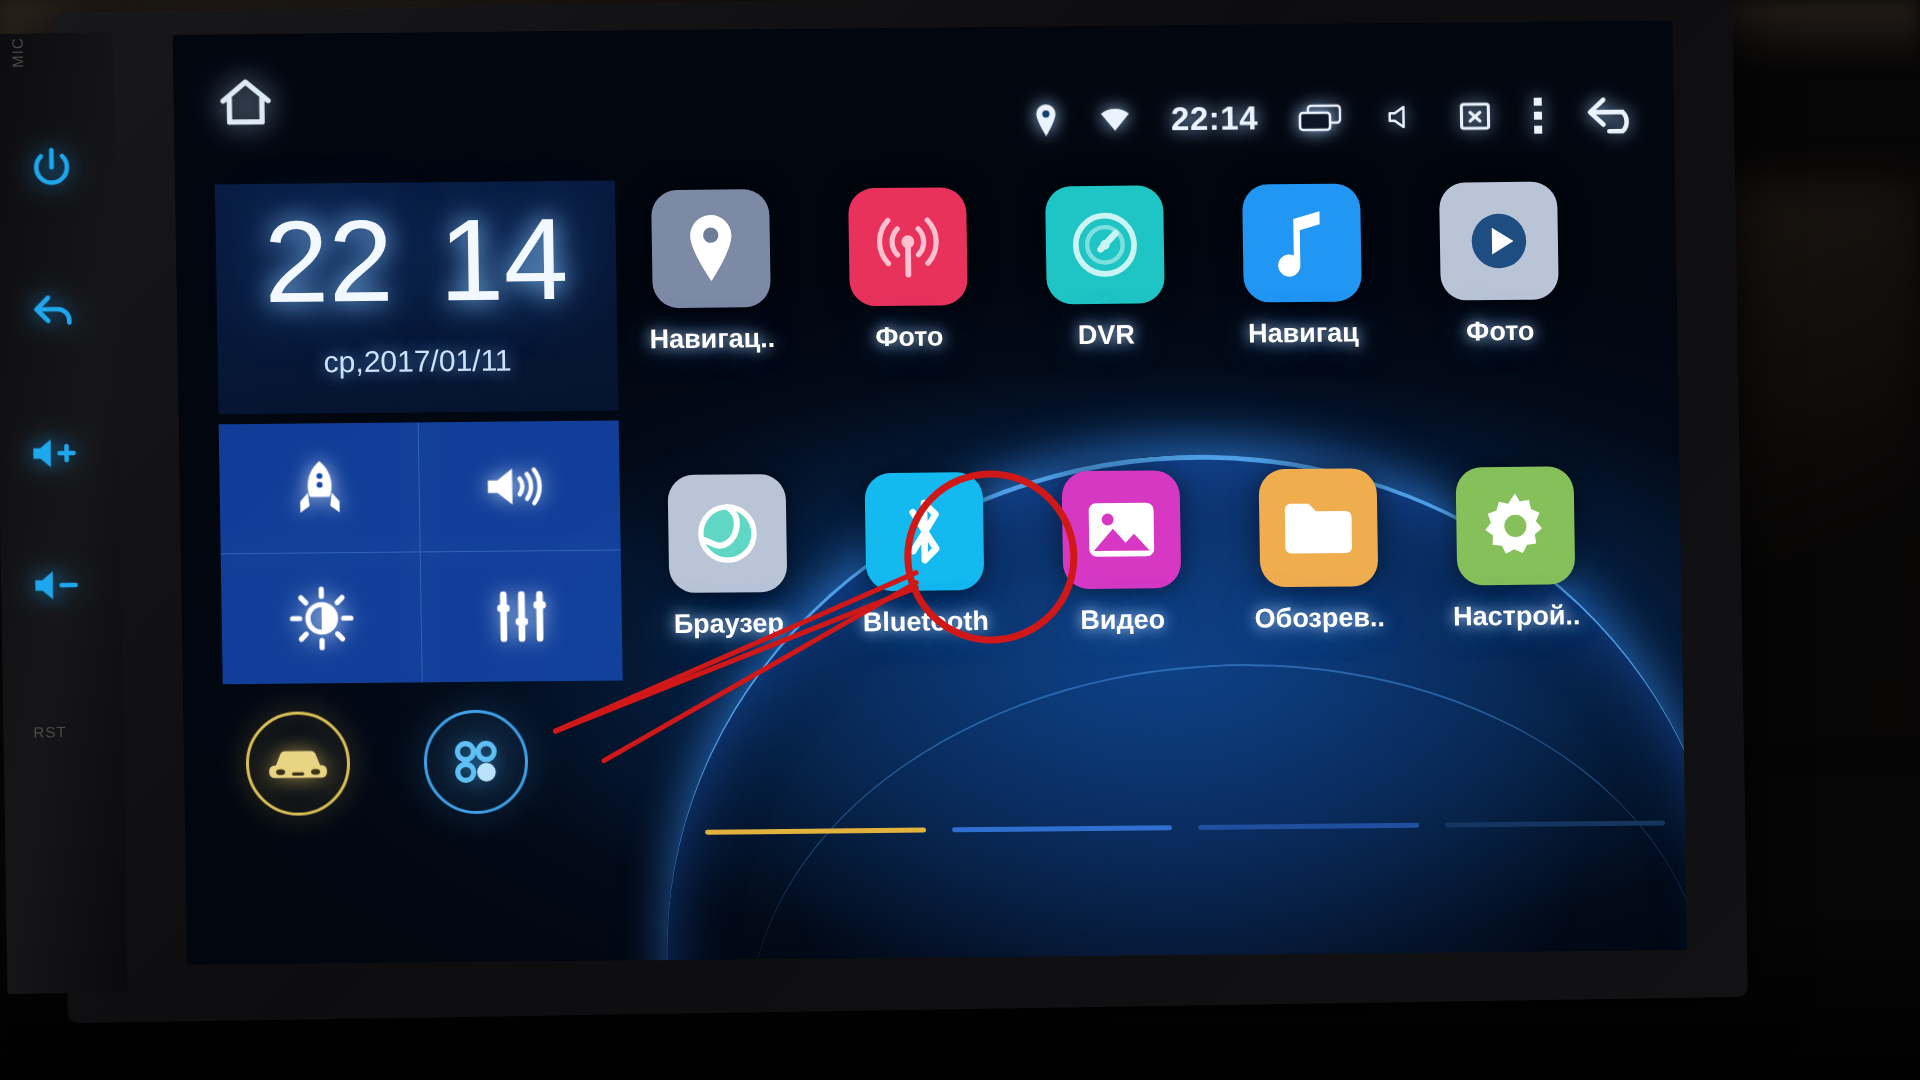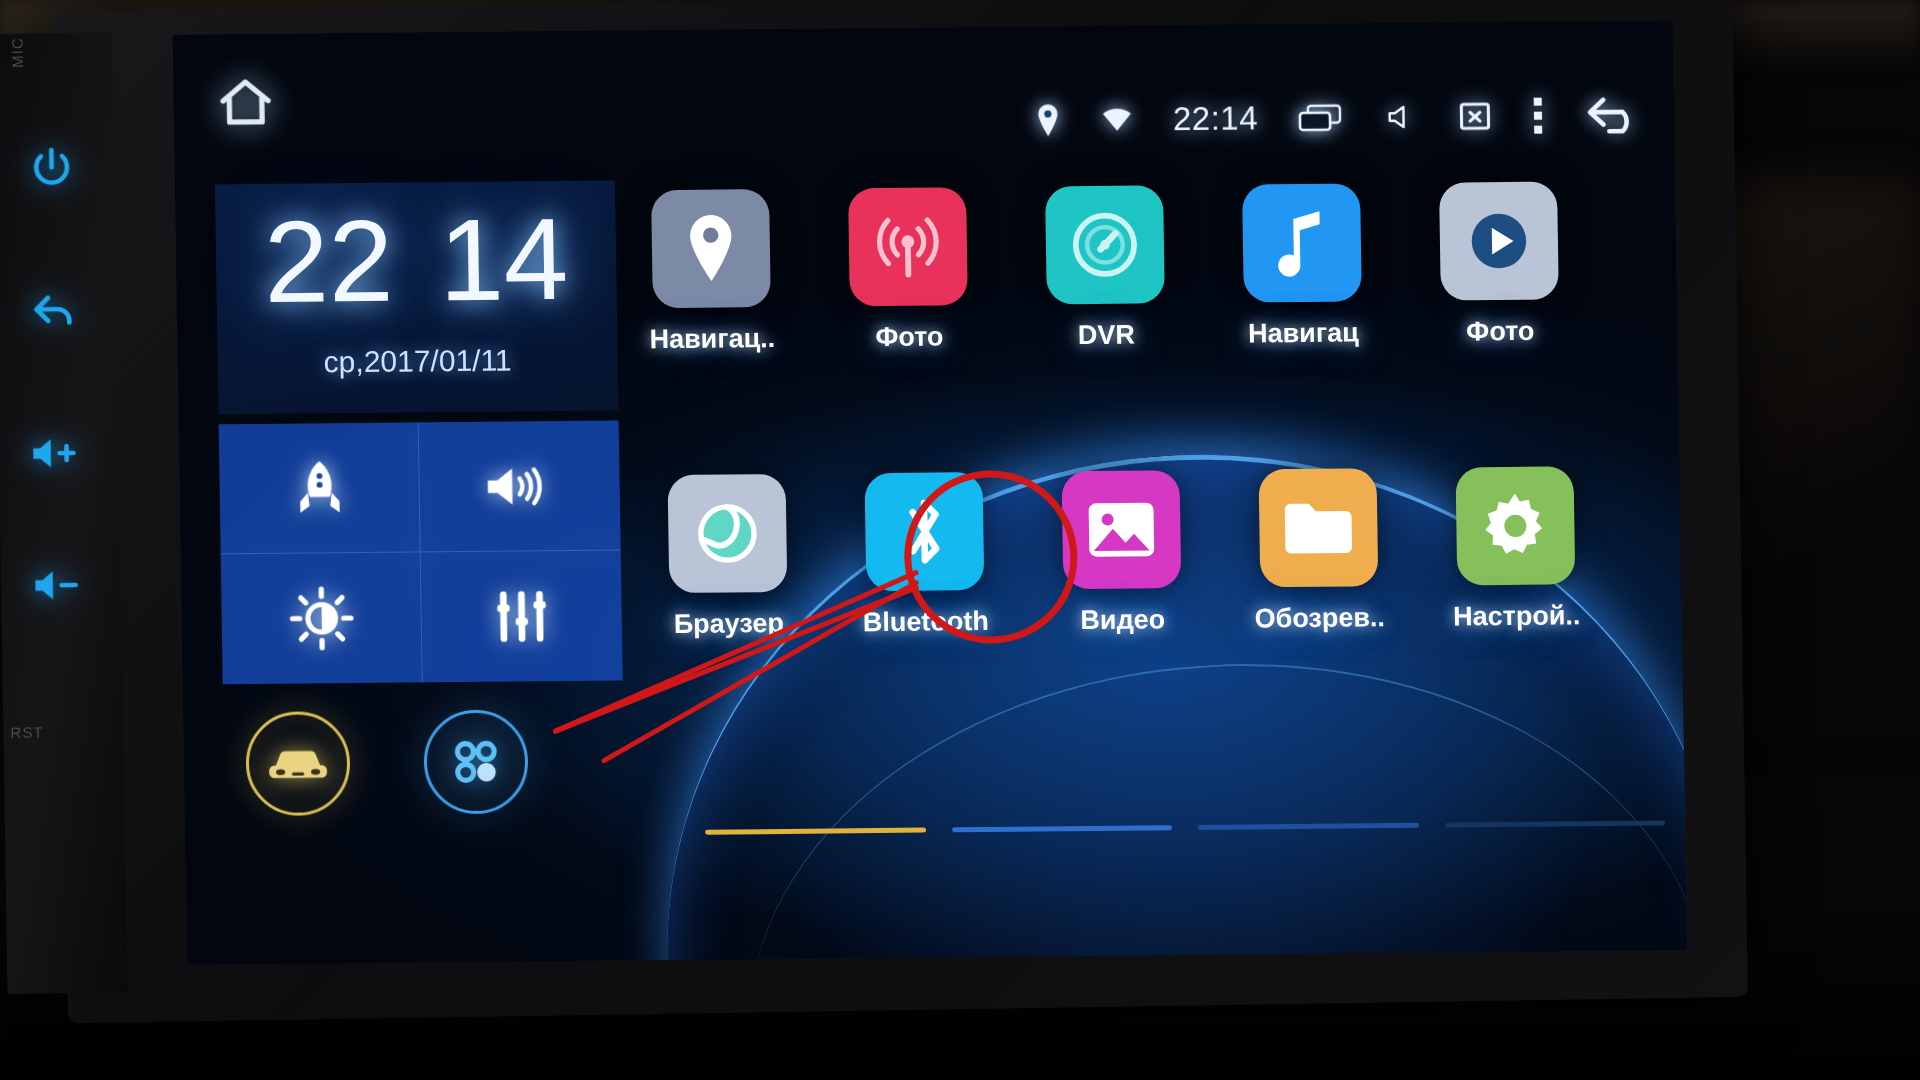--- a/index.html
+++ b/index.html
@@ -85,21 +85,21 @@
   
   #statusbar {
     position:absolute; left:0; top: 62px; width:1500px; height: 64px;
     display:flex; align-items:center; justify-content:flex-end;
     gap: 40px; padding-right: 32px;
   }
   #statusbar .sicon, #statusbar .stime {
     color:#eaf3ff; filter: drop-shadow(0 0 9px rgba(170,210,255,.95));
     display:flex; align-items:center;
   }
-  #statusbar .stime { font-size: 33px; font-weight: 400; letter-spacing:.5px; }
+  #statusbar .stime { font-size: 33px; font-weight: 700; letter-spacing:.5px; }
 
   
   #homebtn {
     position:absolute; left: 40px; top: 38px;
     color:#dfeaf7; filter: drop-shadow(0 0 14px rgba(190,220,255,.95));
   }
 
   
   #clockwidget {
     position:absolute; left: 40px; top: 150px; width: 400px; height: 230px;
@@ -206,21 +206,21 @@
       </svg>
     </div>
 
     <div class="hwbtn" style="top:516px;">
       <svg width="56" height="44" viewBox="0 0 32 24">
         <path d="M3 9h4l6-5v16l-6-5H3z" fill="currentColor"></path>
         <path d="M18 12h8" stroke="currentColor" stroke-width="2.6" stroke-linecap="round"></path>
       </svg>
     </div>
 
-    <div class="hwlabel" style="left:7px; top:690px;">RST</div>
+    <div class="hwlabel" style="left:30px; top:690px;">RST</div>
   </div>
 
   <div id="screen">
     <div class="arc"></div>
     <div class="arc2"></div>
 
     <div id="homebtn">
       <svg width="64" height="60" viewBox="0 0 24 24">
         <path d="M3 11.5 12 4l9 7.5" stroke="currentColor" stroke-width="2.1" fill="none" stroke-linecap="round" stroke-linejoin="round"></path>
         <path d="M5.5 10.5V20h13v-9.5" stroke="currentColor" stroke-width="2.1" fill="none" stroke-linecap="round" stroke-linejoin="round"></path>

